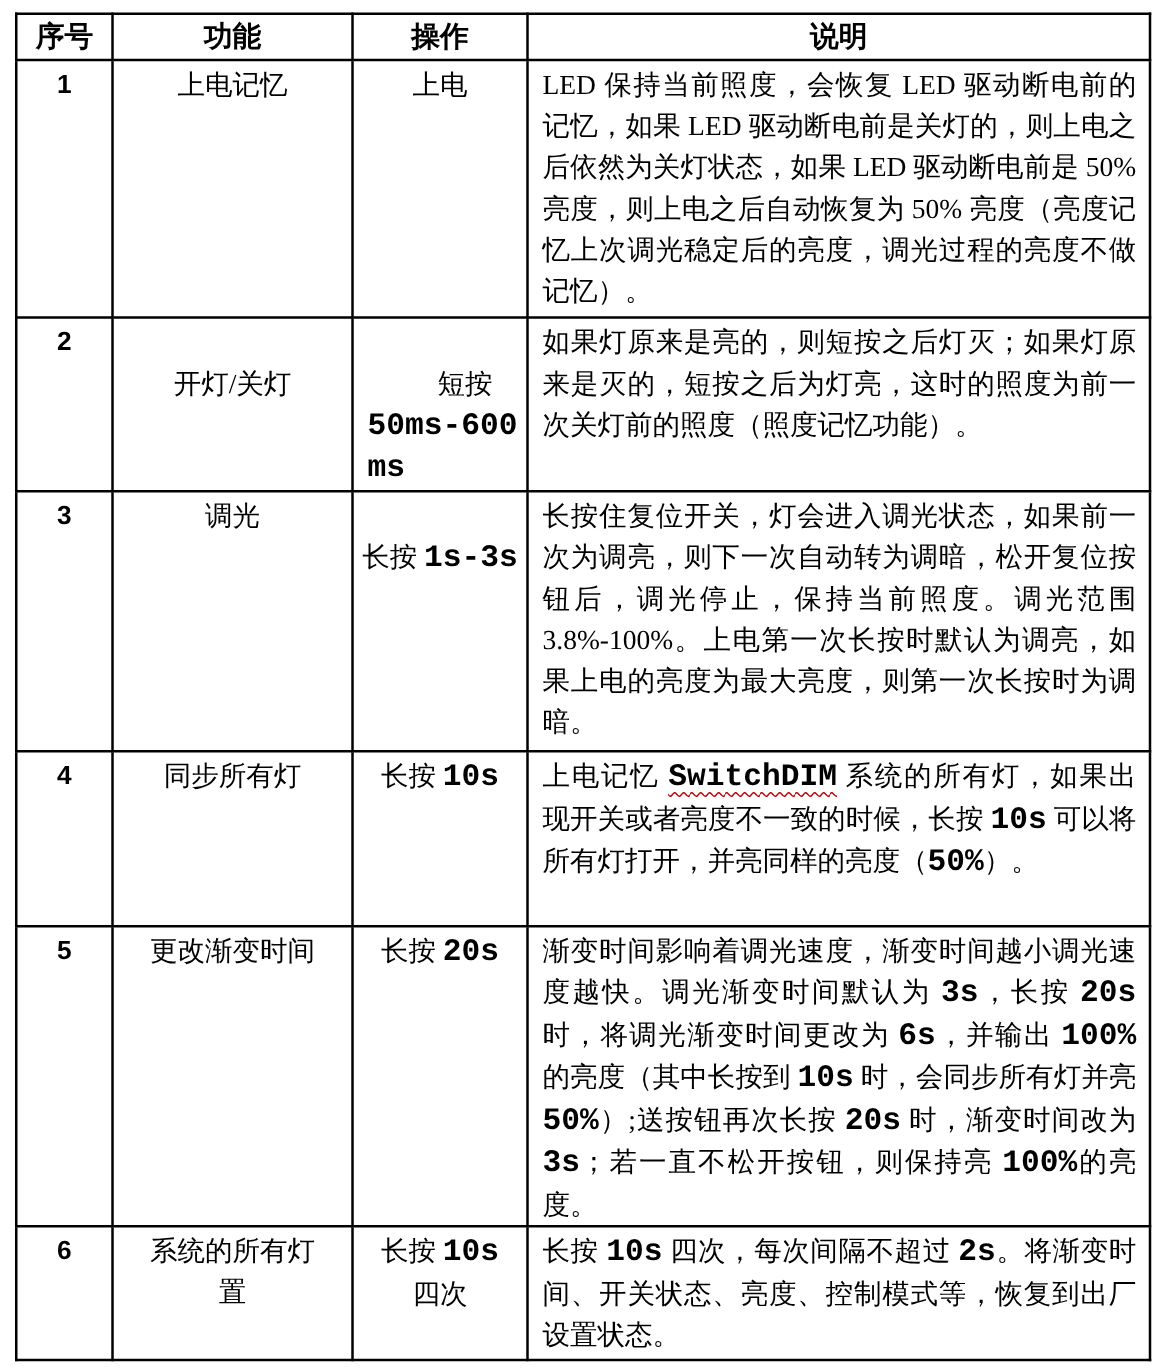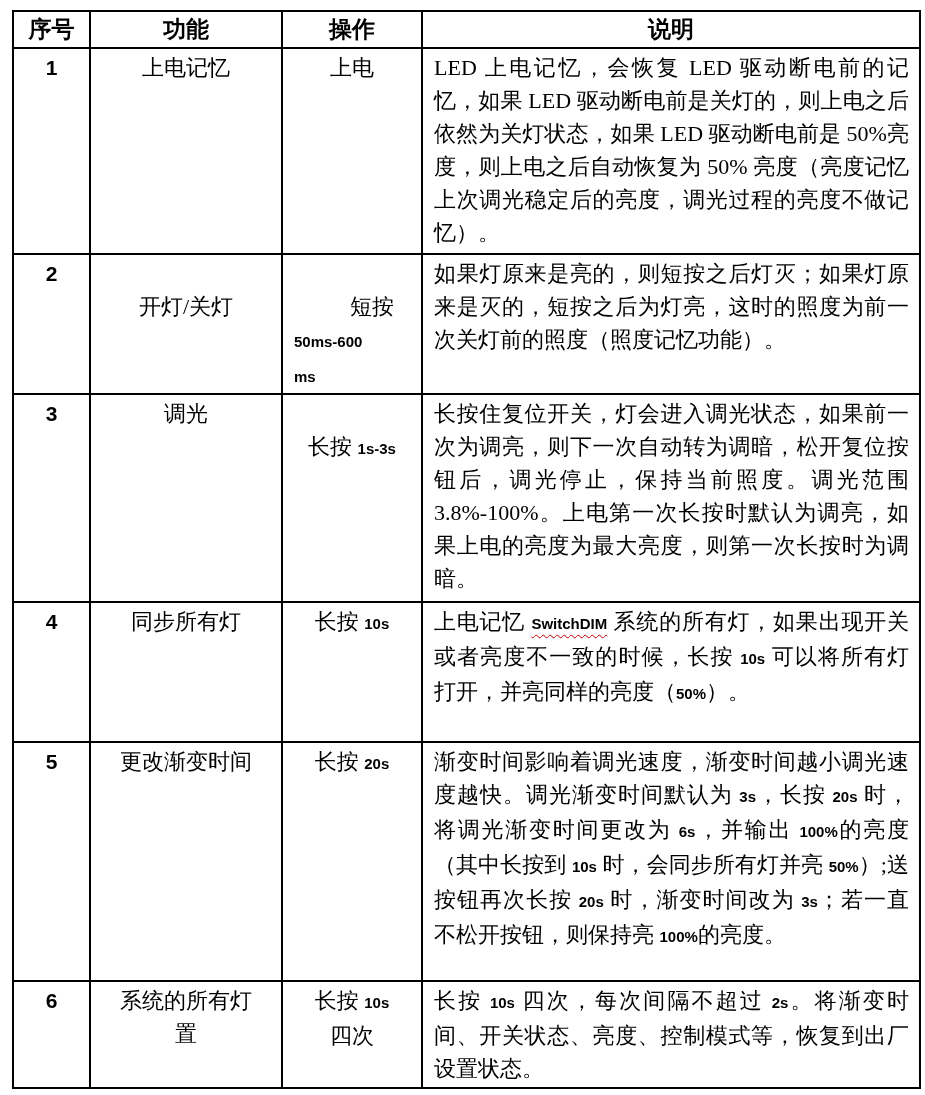--- a/index.html
+++ b/index.html
@@ -65,23 +65,23 @@
   td.c-desc {
     text-align: justify;
     font-size: 22px;
     line-height: 33px;
     padding: 2px 10px 0 11px;
   }
   .line { min-height: 33px; }
   .line.align-right { text-align: right; padding-right: 27px; }
   .line.align-left  { text-align: left;  padding-left: 11px; }
   .f-sans {
-    font-family: Liberation Sans, sans-serif;
+    font-family: Liberation Mono, monospace;
     font-weight: 600;
-    font-size: 15px;
+    font-size: 25px;
   }
   .f-lat {
     font-family: Liberation Serif, serif;
   }
   .wavy {
     text-decoration-line: underline;
     text-decoration-style: wavy;
     text-decoration-color: #c00000;
     text-decoration-thickness: 1px;
     text-underline-offset: 5px;
@@ -108,21 +108,21 @@
     </thead>
     <tbody>
         <tr>
           <td class="c-no">1</td>
           <td class="c-func">
             <div class="line"><span>上电记忆</span></div>
           </td>
           <td class="c-op">
             <div class="line"><span>上电</span></div>
           </td>
-          <td class="c-desc"><span class="f-lat">LED</span><span> 上电记忆，会恢复 </span><span class="f-lat">LED</span><span> 驱动断电前的记忆，如果 </span><span class="f-lat">LED</span><span> 驱动断电前是关灯的，则上电之后依然为关灯状态，如果 </span><span class="f-lat">LED</span><span> 驱动断电前是 </span><span class="f-lat">50%</span><span>亮度，则上电之后自动恢复为 </span><span class="f-lat">50%</span><span> 亮度（亮度记忆上次调光稳定后的亮度，调光过程的亮度不做记忆）。</span></td>
+          <td class="c-desc"><span class="f-lat">LED</span><span> 保持当前照度，会恢复 </span><span class="f-lat">LED</span><span> 驱动断电前的记忆，如果 </span><span class="f-lat">LED</span><span> 驱动断电前是关灯的，则上电之后依然为关灯状态，如果 </span><span class="f-lat">LED</span><span> 驱动断电前是 </span><span class="f-lat">50%</span><span>亮度，则上电之后自动恢复为 </span><span class="f-lat">50%</span><span> 亮度（亮度记忆上次调光稳定后的亮度，调光过程的亮度不做记忆）。</span></td>
         </tr>
         <tr>
           <td class="c-no">2</td>
           <td class="c-func">
             <div class="line"><span></span></div>
             <div class="line"><span>开灯/关灯</span></div>
           </td>
           <td class="c-op">
             <div class="line"><span></span></div>
             <div class="line align-right"><span>短按</span></div>

